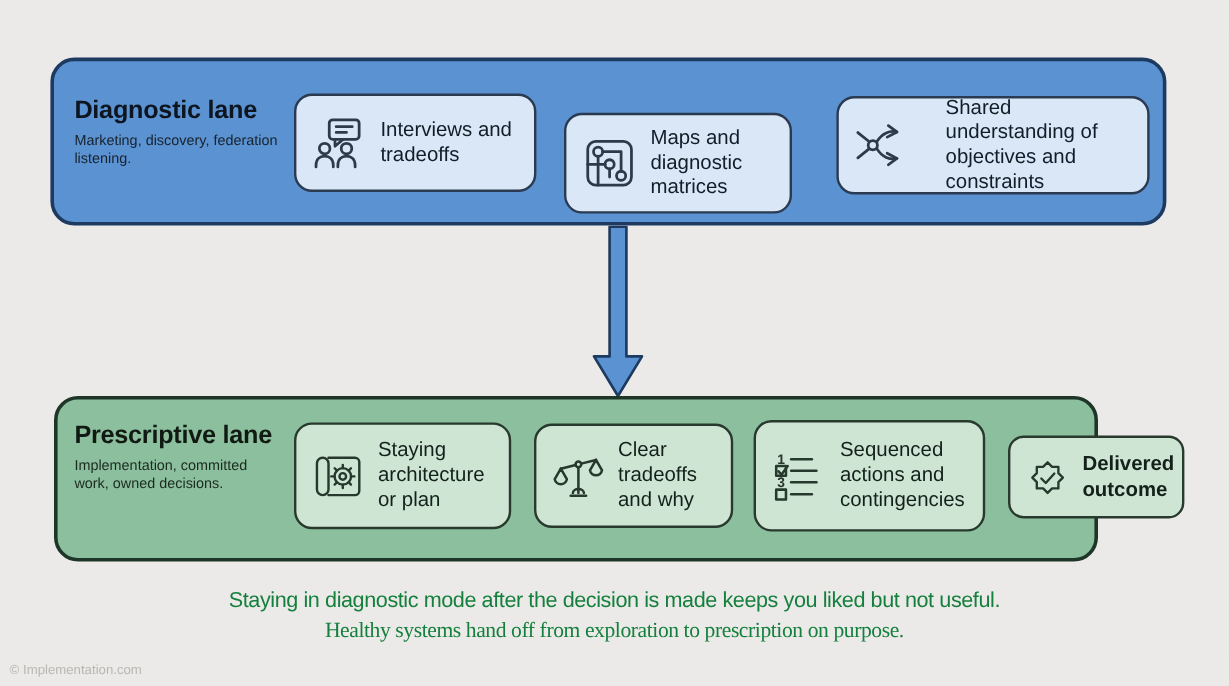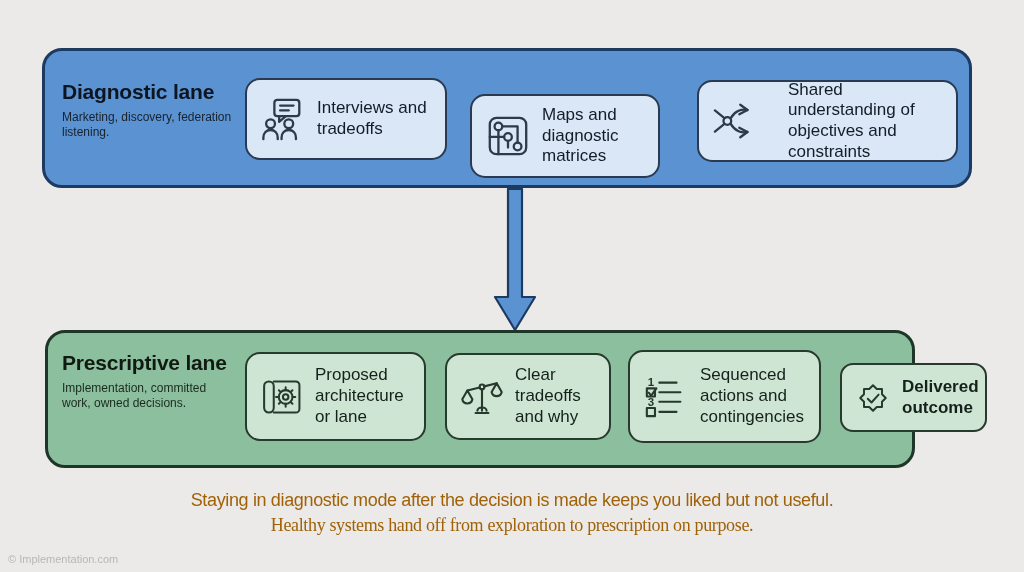--- a/index.html
+++ b/index.html
@@ -38,21 +38,21 @@
   .c-tradeoffs    { left:397px; top:20px; width:166px; height:87px; }
   .c-sequenced    { left:580px; top:17px; width:193px; height:93px; }
   .c-delivered    { left:792px; top:30px; width:147px; height:69px; border-radius:13px; }
 
   .arrow { position:absolute; left:493px; top:188px; width:44px; height:144px; }
 
   .commitment { position:absolute; left:537px; top:224px; width:330px; }
   .commitment-title { font-size:20px; font-weight:bold; color:#0d1117; letter-spacing:-0.2px; }
   .commitment-desc  { font-size:16.5px; line-height:1.32; margin-top:6px; color:#1b242e; }
 
-  .caption { position:absolute; left:0; width:100%; text-align:center; font-size:18px; letter-spacing:-0.35px; color:#a16207; }
+  .caption { position:absolute; left:0; width:100%; text-align:center; font-size:18px; letter-spacing:-0.35px; color:#15803d; }
   .caption-1 { top:490px; }
   .caption-2 { top:515px;font-family:Liberation Serif, serif; }
 
   .watermark { position:absolute; left:8px; top:553px; font-size:11px; color:#b9b7b3; }
 </style>
 </head>
 <body>
 
 <div class="canvas">
 
@@ -124,21 +124,21 @@
     <div class="card card-green c-architecture">
       <span class="icon">
         <svg width="44" height="44" viewBox="0 0 48 48" fill="none" stroke="#27382d" stroke-width="2.2" stroke-linecap="round" stroke-linejoin="round">
           <path d="M15 7 H39 a4 4 0 0 1 4 4 v26 a4 4 0 0 1 -4 4 H15"></path>
           <rect x="4.5" y="7" width="10.5" height="34" rx="5.2"></rect>
           <circle cx="28" cy="24" r="7.5"></circle>
           <circle cx="28" cy="24" r="3"></circle>
           <path d="M35.5 24 h3 M33.3 18.7 l2.1 -2.1 M28 16.5 v-3 M22.7 18.7 l-2.1 -2.1 M20.5 24 h-3 M22.7 29.3 l-2.1 2.1 M28 31.5 v3 M33.3 29.3 l2.1 2.1"></path>
         </svg>
       </span>
-      <span class="card-label">Proposed architecture or lane</span>
+      <span class="card-label">Staying architecture or plan</span>
     </div>
 
     <div class="card card-green c-tradeoffs">
       <span class="icon">
         <svg width="44" height="44" viewBox="0 0 48 48" fill="none" stroke="#27382d" stroke-width="2.3" stroke-linecap="round" stroke-linejoin="round">
           <circle cx="24" cy="13" r="2.6"></circle>
           <path d="M8 17 L21.5 13.7 M26.5 12.4 L40 9"></path>
           <path d="M8 17 l-5.5 9.5 M8 17 l5.5 9.5 M2.5 26.5 a5.6 5.6 0 0 0 11 0"></path>
           <path d="M40 9 l-5.5 9.5 M40 9 l5.5 9.5 M34.5 18.5 a5.6 5.6 0 0 0 11 0"></path>
           <path d="M24 15.6 V39"></path>

